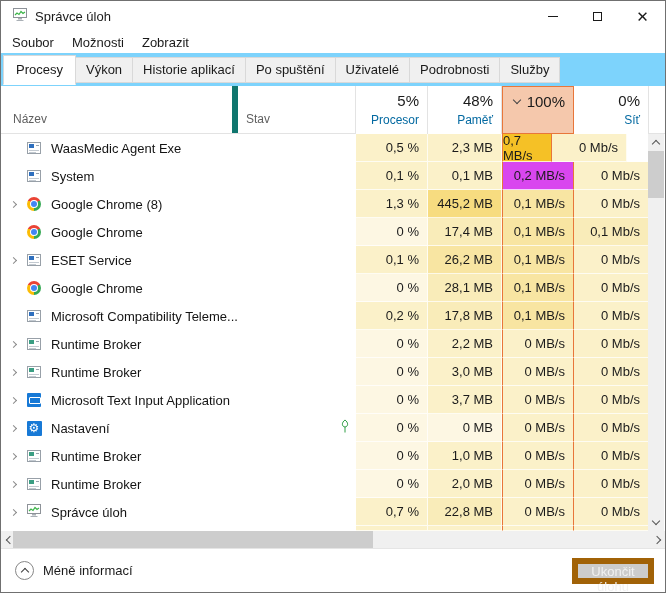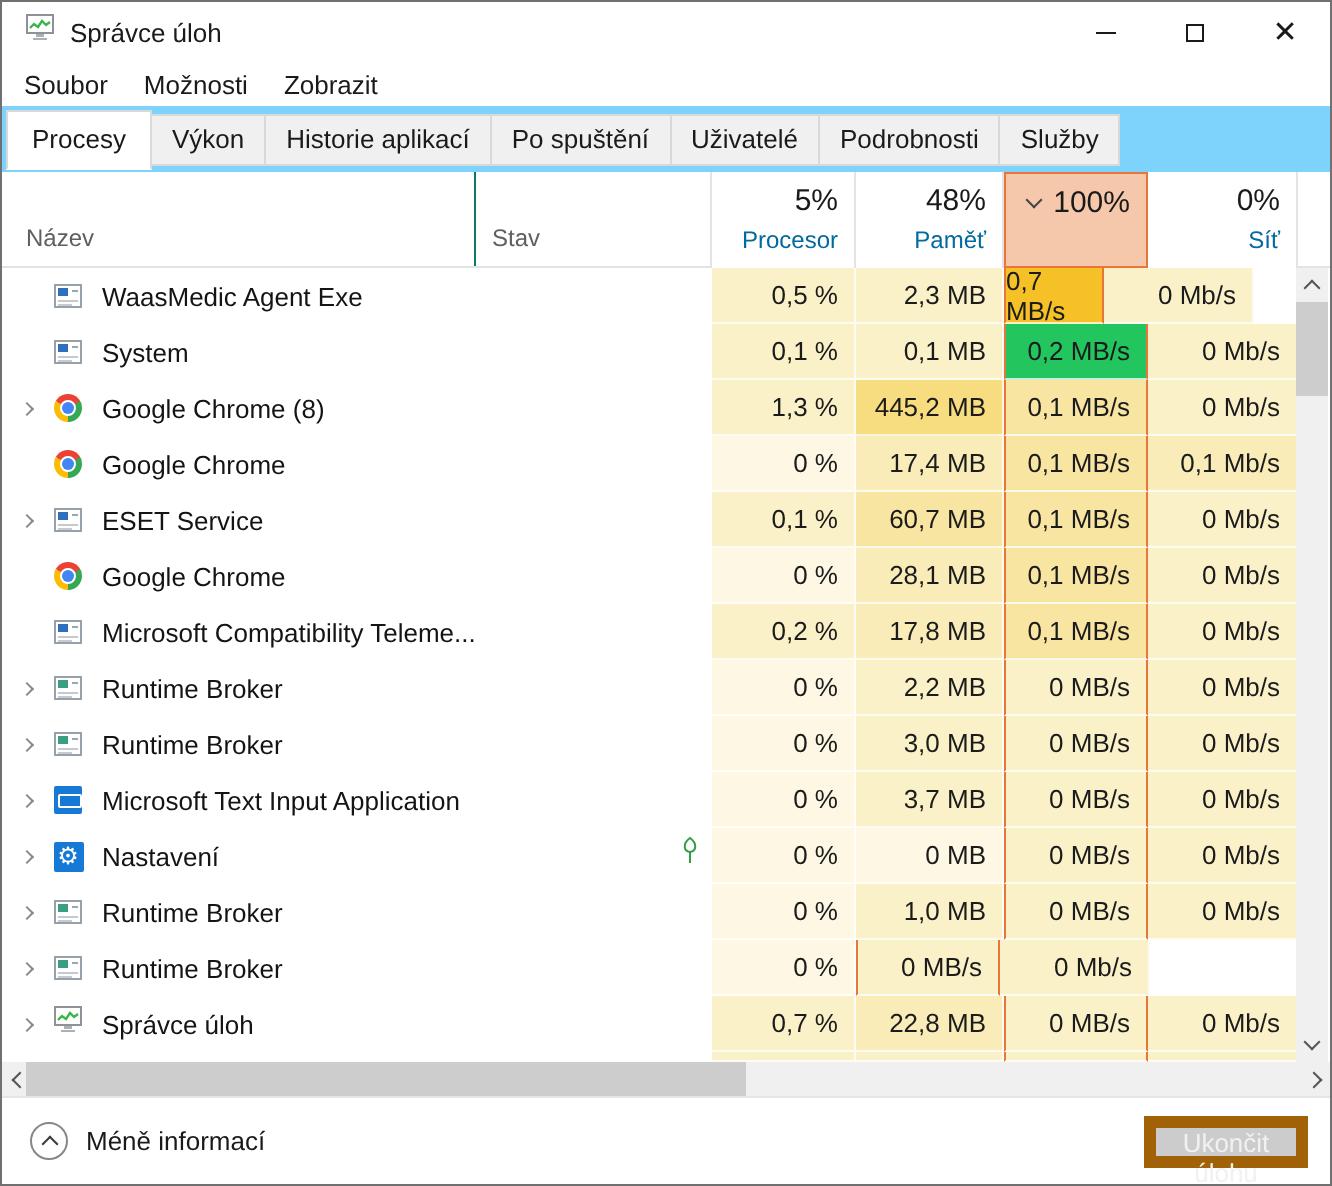--- a/index.html
+++ b/index.html
@@ -21,21 +21,21 @@
   .menu-item { padding:2px 9px; font-size:13px; color:#1a1a1a; }
 
   
   .tabbar { height:33px; display:flex; align-items:center; padding-left:2px; background:#7dd3fc; position:relative; }
   .tab { border:1px solid #d9d9d9; background:#f0f0f0; font-size:13px; color:#1a1a1a;
          padding:4px 10px 5px; margin-right:-1px; position:relative; white-space:nowrap; }
   .tab.active { background:#fff; border-bottom:1px solid #fff; padding:6px 12px 7px; z-index:2; }
 
   
   .header-row { height:48px; display:flex; border-bottom:1px solid #e3e3e3; background:#fff; }
-  .h-name  { width:237px; border-right:1px solid #0f766e; display:flex; align-items:flex-end; padding:0 0 7px 12px; }
+  .h-name  { width:237px; border-right:6px solid #0f766e; display:flex; align-items:flex-end; padding:0 0 7px 12px; }
   .h-status{ width:118px; border-right:1px solid #e3e3e3; display:flex; align-items:flex-end; padding:0 0 7px 8px; }
   .h-text  { font-size:12px; color:#5f5f5f; }
   .metric-headers { display:flex; }
   .h-metric { height:48px; display:flex; flex-direction:column; justify-content:space-between;
               align-items:flex-end; padding:6px 8px 7px; border-right:1px solid #e3e3e3; background:#fff; }
   .h-metric.highlight { background:#f5c8ac; border:1px solid #e8763a; }
   .h-val { font-size:15px; color:#1a1a1a; display:flex; align-items:center; gap:7px; }
   .h-lab { font-size:12px; color:#0369a1; }
   .h-metric.highlight .h-lab { color:#3a3a3a; }
   .h-corner { width:16px; background:#fff; }
@@ -211,21 +211,21 @@
               <i class="l1"></i>
               <i class="l2"></i>
               <i class="l3"></i>
             </span>
           </span>
           <span class="row-label">System</span>
         </div>
         <div class="cell-status"></div>
         <div class="heat" style="width: 72px; background: rgb(251, 241, 201);">0,1 %</div>
         <div class="heat" style="width: 74px; background: rgb(251, 241, 201);">0,1 MB</div>
-        <div class="heat disk" style="width: 72px; background: #22c55e;">0,2 MB/s</div>
+        <div class="heat disk" style="width: 72px; background: #d946ef;">0,2 MB/s</div>
         <div class="heat" style="width: 75px; background: rgb(251, 241, 201);">0 Mb/s</div>
       </div>
       <div class="row">
         <div class="cell-name">
           <span class="expander">
             <i class="chevron right"></i>
           </span>
           <span class="row-icon">
             <span class="ic-chrome"></span>
           </span>
@@ -261,21 +261,21 @@
               <i class="b"></i>
               <i class="l1"></i>
               <i class="l2"></i>
               <i class="l3"></i>
             </span>
           </span>
           <span class="row-label">ESET Service</span>
         </div>
         <div class="cell-status"></div>
         <div class="heat" style="width: 72px; background: rgb(251, 241, 201);">0,1 %</div>
-        <div class="heat" style="width: 74px; background: rgb(248, 229, 162);">60,7 MB</div>
+        <div class="heat" style="width: 74px; background: rgb(248, 229, 162);">26,2 MB</div>
         <div class="heat disk" style="width: 72px; background: rgb(248, 229, 162);">0,1 MB/s</div>
         <div class="heat" style="width: 75px; background: rgb(251, 241, 201);">0 Mb/s</div>
       </div>
       <div class="row">
         <div class="cell-name">
           <span class="expander"></span>
           <span class="row-icon">
             <span class="ic-chrome"></span>
           </span>
           <span class="row-label">Google Chrome</span>
@@ -415,20 +415,21 @@
               <i class="b"></i>
               <i class="l1"></i>
               <i class="l2"></i>
               <i class="l3"></i>
             </span>
           </span>
           <span class="row-label">Runtime Broker</span>
         </div>
         <div class="cell-status"></div>
         <div class="heat" style="width: 72px; background: rgb(253, 247, 227);">0 %</div>
+        <div class="heat" style="width: 74px; background: rgb(251, 241, 201);">2,0 MB</div>
         <div class="heat disk" style="width: 72px; background: rgb(251, 241, 201);">0 MB/s</div>
         <div class="heat" style="width: 75px; background: rgb(251, 241, 201);">0 Mb/s</div>
       </div>
       <div class="row">
         <div class="cell-name">
           <span class="expander">
             <i class="chevron right"></i>
           </span>
           <span class="row-icon">
             <span><svg width="16" height="15" viewBox="0 0 16 15">

